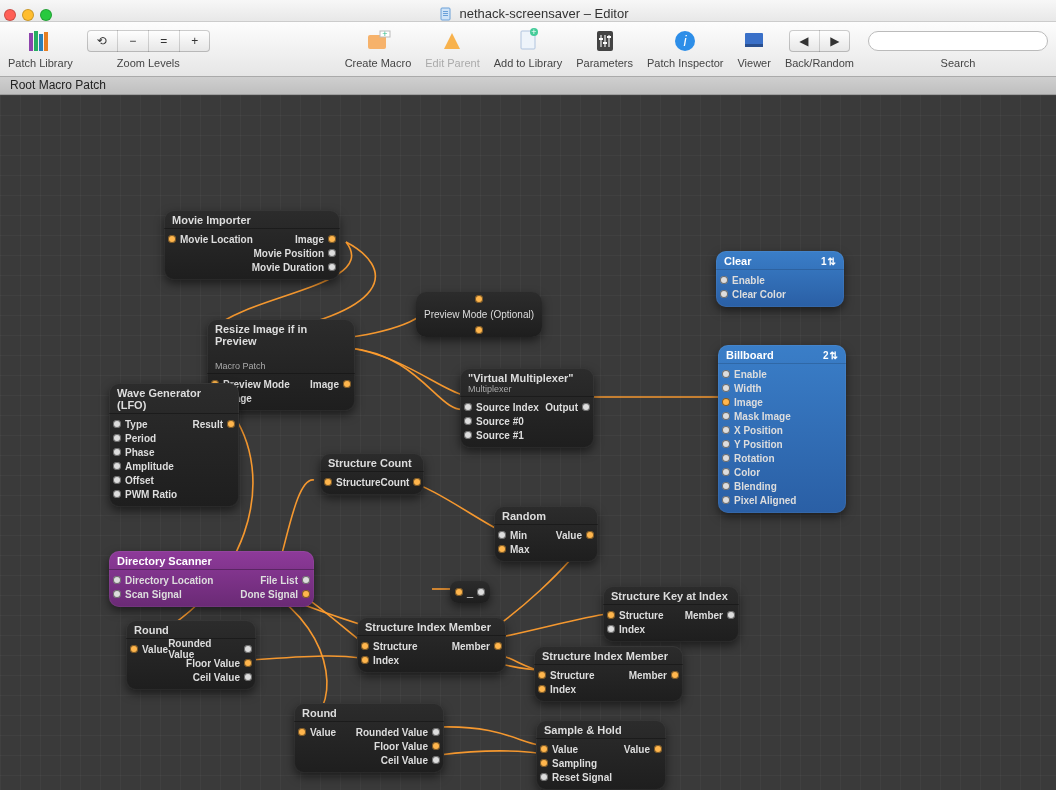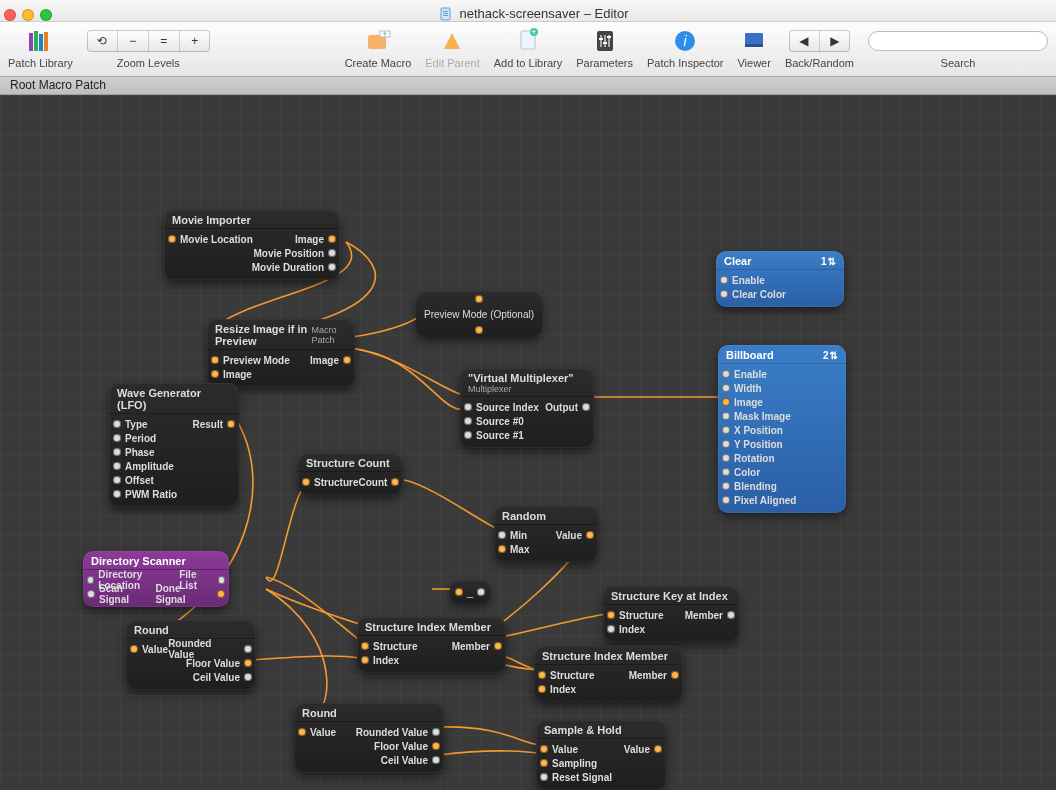--- a/index.html
+++ b/index.html
@@ -238,21 +238,21 @@
   </div>
 </div>
 
 <div class="preview-pill" style="left:416px; top:197px">
   <span class="pd on"></span>
       <span>Preview Mode (Optional)</span>
       <span class="pd on"></span>
 </div>
 
 <div class="node" style="left:207px; top:224px; width:148px">
-  <div class="head" style="flex-direction:row; align-items:center; gap:0">
+  <div class="head" style="flex-direction:column; align-items:flex-start; gap:14px">
     <span>Resize Image if in Preview</span>
     <span class="sub">Macro Patch</span>
   </div>
   <div class="body">
     <div class="row">
           <span class="port">
             <span class="pd on"></span>
             <span>Preview Mode</span>
           </span>
           <span class="port">
@@ -342,21 +342,21 @@
         </div>
     <div class="row">
           <span class="port">
             <span class="pd white"></span>
             <span>Source #1</span>
           </span>
         </div>
   </div>
 </div>
 
-<div class="node" style="left:298px; top:358px; width:104px">
+<div class="node" style="left:320px; top:358px; width:104px">
   <div class="head">
         <span>Structure Count</span>
       </div>
   <div class="body">
     <div class="row">
           <span class="port">
             <span class="pd on"></span>
             <span>Structure</span>
           </span>
           <span class="port">
@@ -384,21 +384,21 @@
         </div>
     <div class="row">
           <span class="port">
             <span class="pd on"></span>
             <span>Max</span>
           </span>
         </div>
   </div>
 </div>
 
-<div class="node purple" style="left:83px; top:456px; width:146px">
+<div class="node purple" style="left:109px; top:456px; width:205px">
   <div class="head">
         <span>Directory Scanner</span>
       </div>
   <div class="body">
     <div class="row">
           <span class="port">
             <span class="pd white"></span>
             <span>Directory Location</span>
           </span>
           <span class="port">

